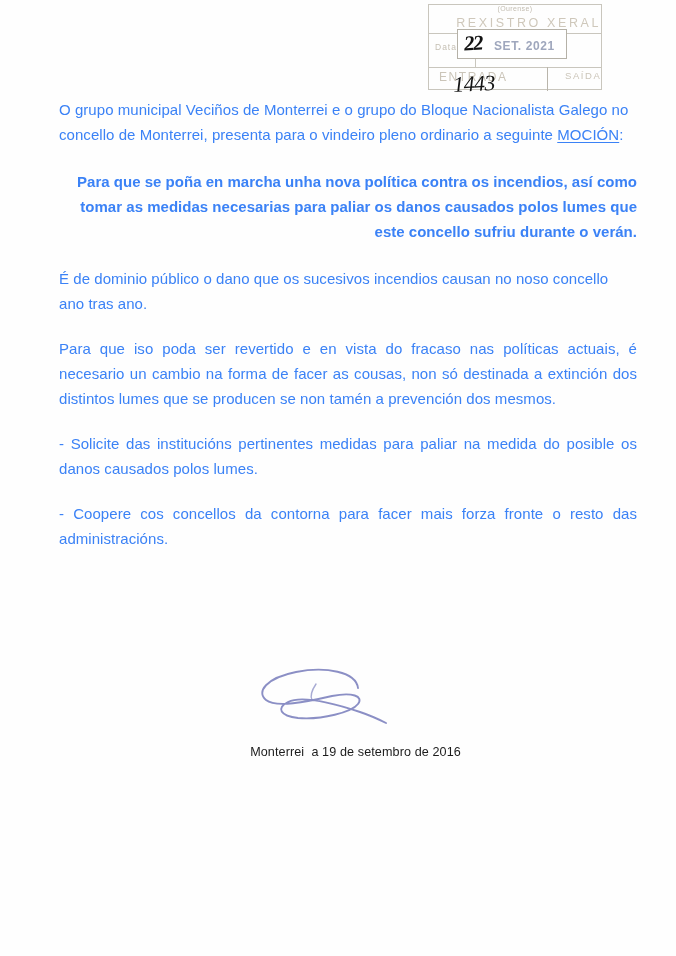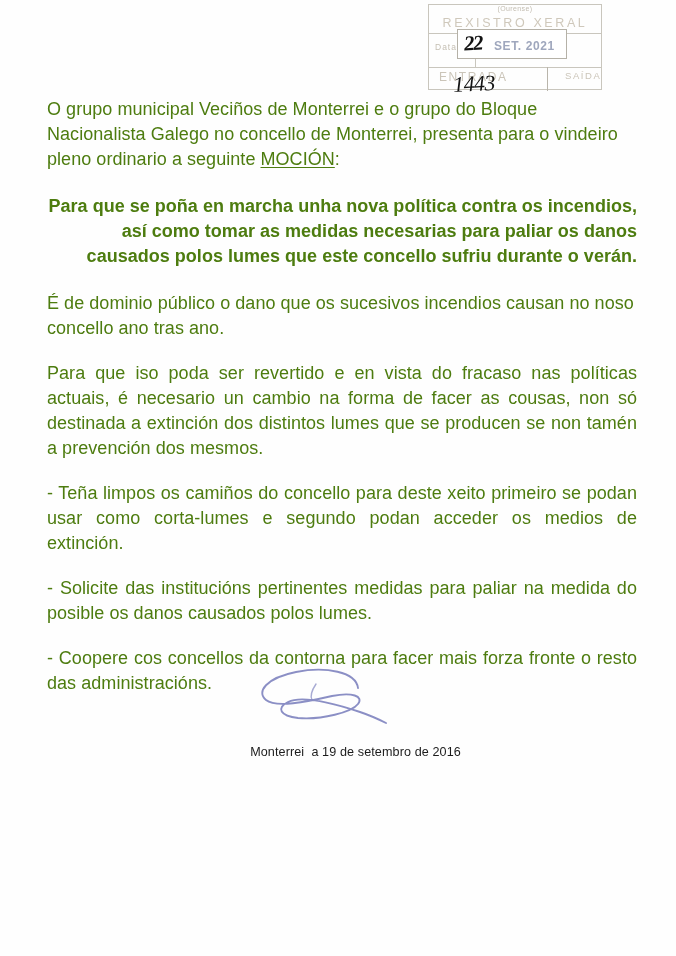--- a/index.html
+++ b/index.html
@@ -42,21 +42,21 @@
     font-size: 7px;
     letter-spacing: 0.4px;
     color: #c2bcb0;
     font-family: "Liberation Sans", sans-serif;
   }
   .stamp-title {
     position: absolute;
     top: 11px;
     left: 0;
     right: 0;
-    text-align: center;
+    text-align: right;
     font-size: 12.5px;
     letter-spacing: 2.6px;
     color: #cfc8bb;
     font-family: "Liberation Sans", sans-serif;
   }
   .stamp-rowline {
     position: absolute;
     left: 0;
     right: 0;
     top: 28px;
@@ -154,24 +154,24 @@
   }
 
   
   .body-text {
     position: absolute;
     left: 47px;
     top: 97px;
     width: 590px;
   }
   p.para {
-    margin: 0 0 20px 0;
-    font-size: 18px;
+    margin: 0 0 20px 12px;
+    font-size: 15px;
     line-height: 25px;
-    color: #4d7c0f;
+    color: #3b82f6;
     text-align: justify;
     letter-spacing: 0.05px;
   }
   p.para.bold {
     font-weight: 700;
     margin-top: 22px;
     margin-bottom: 22px;
     text-align: right;
     letter-spacing: 0.02px;
   }
@@ -235,21 +235,20 @@
   <div class="body-text">
 
     <p class="para left"><span>O grupo municipal Veciños de Monterrei e o grupo do Bloque Nacionalista Galego no concello de Monterrei, presenta para o vindeiro pleno ordinario a seguinte </span><span class="underline-word">MOCIÓN</span><span>:</span></p>
 
     <p class="para bold">Para que se poña en marcha unha nova política contra os incendios, así como tomar as medidas necesarias para paliar os danos causados polos lumes que este concello sufriu durante o verán.</p>
 
     <p class="para left">É de dominio público o dano que os sucesivos incendios causan no noso concello ano tras ano.</p>
 
     <p class="para">Para que iso poda ser revertido e en vista do fracaso nas políticas actuais, é necesario un cambio na forma de facer as cousas, non só destinada a extinción dos distintos lumes que se producen se non tamén a prevención dos mesmos.</p>
 
-    <p class="para">- Teña limpos os camiños do concello para deste xeito primeiro se podan usar como corta-lumes e segundo podan acceder os medios de extinción.</p>
     <p class="para">- Solicite das institucións pertinentes medidas para paliar na medida do posible os danos causados polos lumes.</p>
     <p class="para">- Coopere cos concellos da contorna para facer mais forza fronte o resto das administracións.</p>
 
   </div>
 
   <div class="signature">
     <svg width="160" height="80" viewBox="0 0 160 80" fill="none" xmlns="http://www.w3.org/2000/svg">
       <path d="M118 26 C116 10, 86 4, 56 10 C26 16, 16 30, 26 38 C36 46, 66 40, 92 34 C112 30, 124 34, 118 42 C112 50, 82 58, 58 56 C40 54, 36 46, 48 40 C62 33, 96 42, 120 50 C132 54, 140 58, 146 61" stroke="#8186c0" stroke-width="1.9" stroke-linecap="round" fill="none" opacity="0.92"></path>
       <path d="M76 22 C72 28, 70 34, 72 38" stroke="#8186c0" stroke-width="1.4" stroke-linecap="round" fill="none" opacity="0.7"></path>
     </svg>

